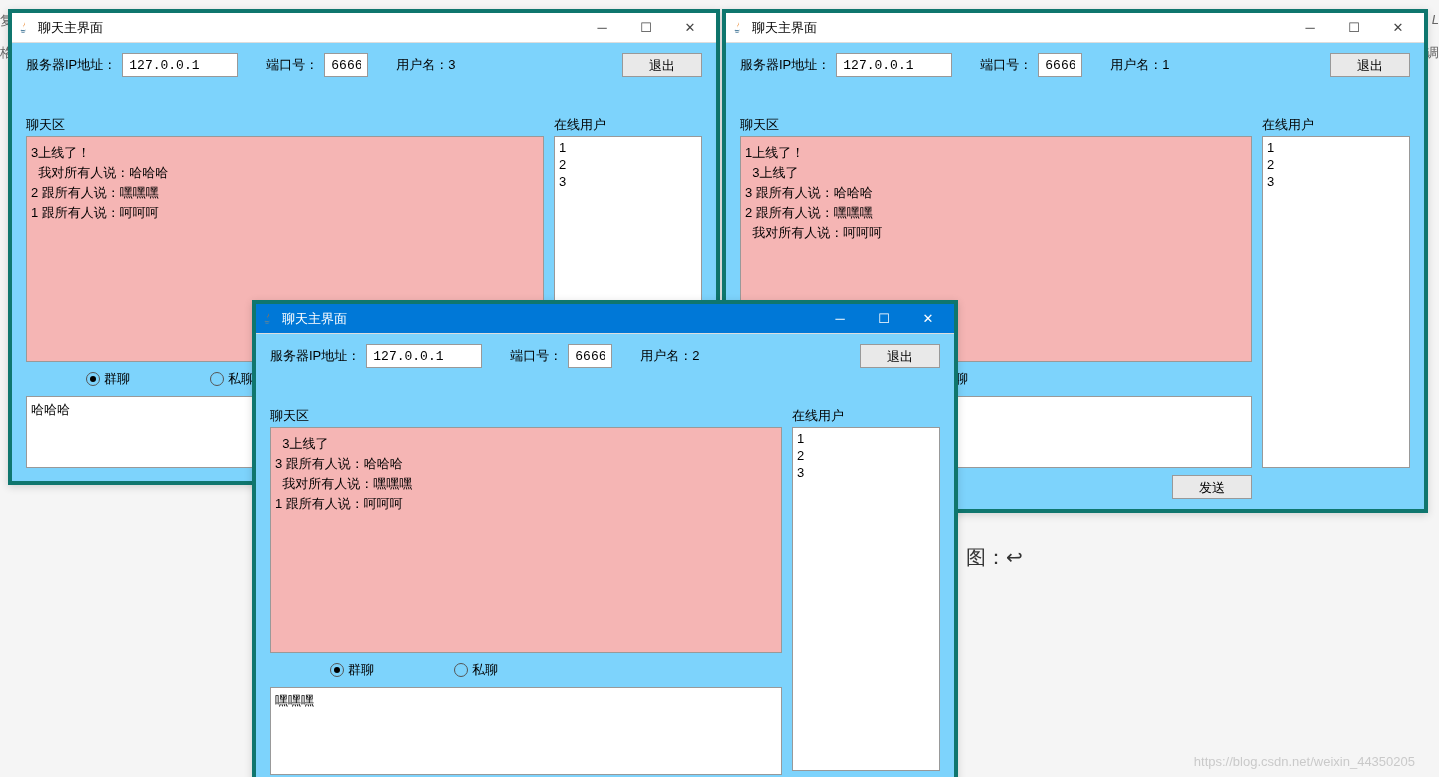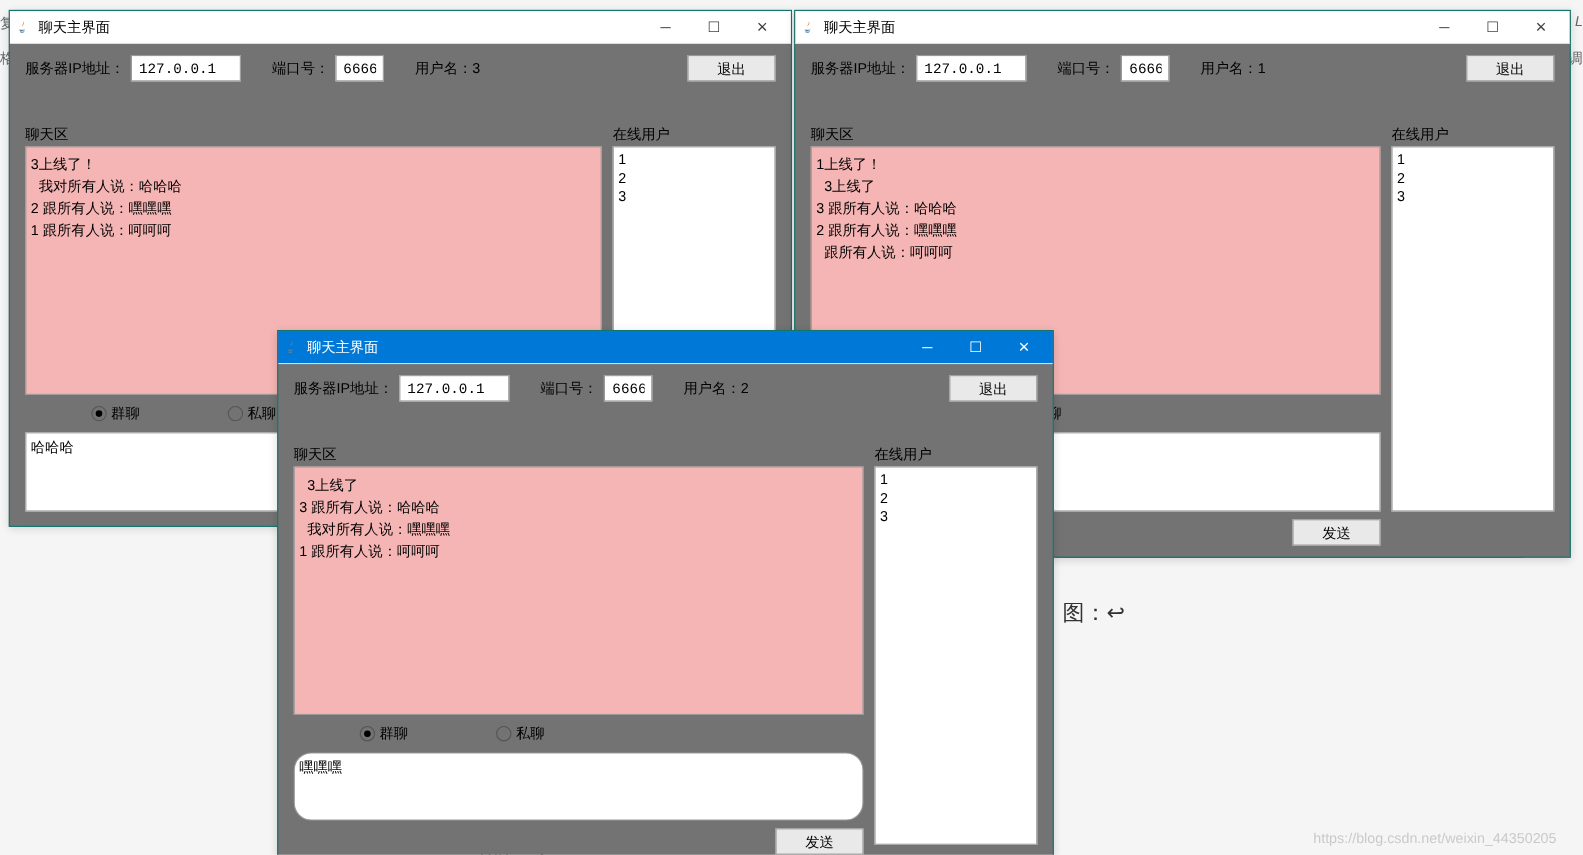--- a/index.html
+++ b/index.html
@@ -7,22 +7,22 @@
       font-family: "Microsoft YaHei", SimSun, Arial, sans-serif;
       font-size: 12px;
       background: #f5f5f5;
       width: 1439px;
       height: 777px;
       position: relative;
       overflow: hidden;
     }
     .window {
       position: absolute;
-      background: #737373;
-      border: 1px solid #0f766e;
+      background: #7dd3fc;
+      border: 4px solid #0f766e;
       box-shadow: 0 2px 8px rgba(0,0,0,0.15);
     }
     .titlebar {
       display: flex;
       align-items: center;
       height: 30px;
       padding: 0 4px;
       background: #fff;
       border-bottom: 1px solid #ddd;
     }
@@ -60,21 +60,21 @@
     }
     .lbl { font-size: 13px; }
     .txt-in {
       border: 1px solid #999;
       background: #fff;
       padding: 3px 6px;
       font-family: "Courier New", monospace;
       font-size: 13px;
       height: 24px;
     }
-    .ip-in { width: 100px; }
+    .ip-in { width: 116px; }
     .port-in { width: 44px; }
     .spacer { flex: 1; }
     .btn {
       border: 1px solid #999;
       background: #e9e9e9;
       padding: 3px 13px;
       font-size: 13px;
       height: 24px;
       min-width: 80px;
     }
@@ -261,21 +261,21 @@
     <span class="lbl">用户名：1</span>
     <span class="spacer"></span>
     <button class="btn">退出</button>
         </div>
         <div class="body-cols">
           <div class="left-col"><span class="sec-label">聊天区</span><div class="chat-area" style="height: 226px;">
               <div class="chat-line">1上线了！</div>
               <div class="chat-line">  3上线了</div>
               <div class="chat-line">3 跟所有人说：哈哈哈</div>
               <div class="chat-line">2 跟所有人说：嘿嘿嘿</div>
-              <div class="chat-line">  跟所有人说：呵呵呵</div>
+              <div class="chat-line">  我对所有人说：呵呵呵</div>
             </div><div class="radio-row">
     <div class="radio-item">
       <span class="radio-circle">
                   <span class="radio-dot"></span>
                 </span>
       <span>群聊</span>
     </div>
     <div class="radio-item">
       <span class="radio-circle"></span>
       <span>私聊</span>
@@ -332,21 +332,21 @@
     <div class="radio-item">
       <span class="radio-circle">
                   <span class="radio-dot"></span>
                 </span>
       <span>群聊</span>
     </div>
     <div class="radio-item">
       <span class="radio-circle"></span>
       <span>私聊</span>
     </div>
-            </div><textarea class="msg-input" style="height: 62px; border-radius: 16px;">嘿嘿嘿</textarea><div class="send-row">
+            </div><textarea class="msg-input" style="height: 88px;">嘿嘿嘿</textarea><div class="send-row">
               <button class="btn">发送</button>
             </div></div>
           <div class="right-col">
             <span class="sec-label">在线用户</span>
             <div class="user-list" style="height: 344px;">
               <div>1</div>
               <div>2</div>
               <div>3</div>
             </div>
           </div>

